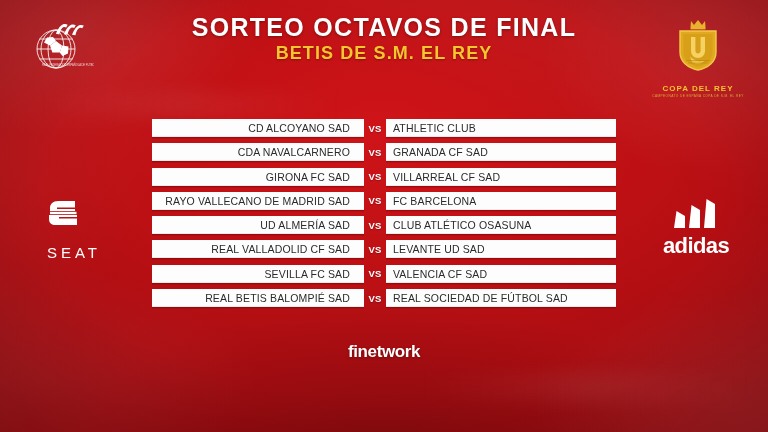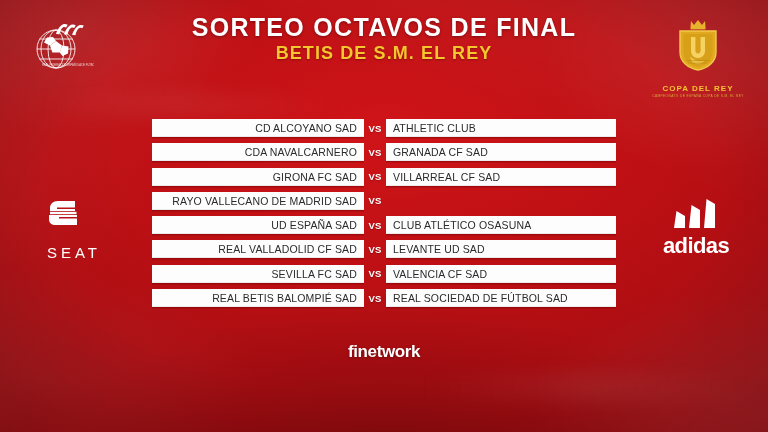--- a/index.html
+++ b/index.html
@@ -106,21 +106,21 @@
     font-weight: 400;
     letter-spacing: 0.15px;
     color: #2b2b2b;
     box-shadow: 0 1.4px 0 0 rgba(120,0,0,0.45), inset 0 -1px 0 rgba(0,0,0,0.07);
     white-space: nowrap;
     overflow: hidden;
   }
   .team-home {
     width: 212px;
     justify-content: flex-end;
-    padding-right: 7px;
+    padding-right: 14px;
     box-sizing: border-box;
   }
   .team-away {
     width: 230px;
     justify-content: flex-start;
     padding-left: 7px;
     box-sizing: border-box;
   }
   .vs-cell {
     width: 22px;
@@ -309,24 +309,25 @@
 
     <div class="match-row">
       <div class="team-box team-home">GIRONA FC SAD</div>
       <div class="vs-cell">VS</div>
       <div class="team-box team-away">VILLARREAL CF SAD</div>
     </div>
 
     <div class="match-row">
       <div class="team-box team-home">RAYO VALLECANO DE MADRID SAD</div>
       <div class="vs-cell">VS</div>
-    </div>
-
-    <div class="match-row">
-      <div class="team-box team-home">UD ESPAÑA SAD</div>
+      <div class="team-box team-away">FC BARCELONA</div>
+    </div>
+
+    <div class="match-row">
+      <div class="team-box team-home">UD ALMERÍA SAD</div>
       <div class="vs-cell">VS</div>
       <div class="team-box team-away">CLUB ATLÉTICO OSASUNA</div>
     </div>
 
     <div class="match-row">
       <div class="team-box team-home">REAL VALLADOLID CF SAD</div>
       <div class="vs-cell">VS</div>
       <div class="team-box team-away">LEVANTE UD SAD</div>
     </div>
 

